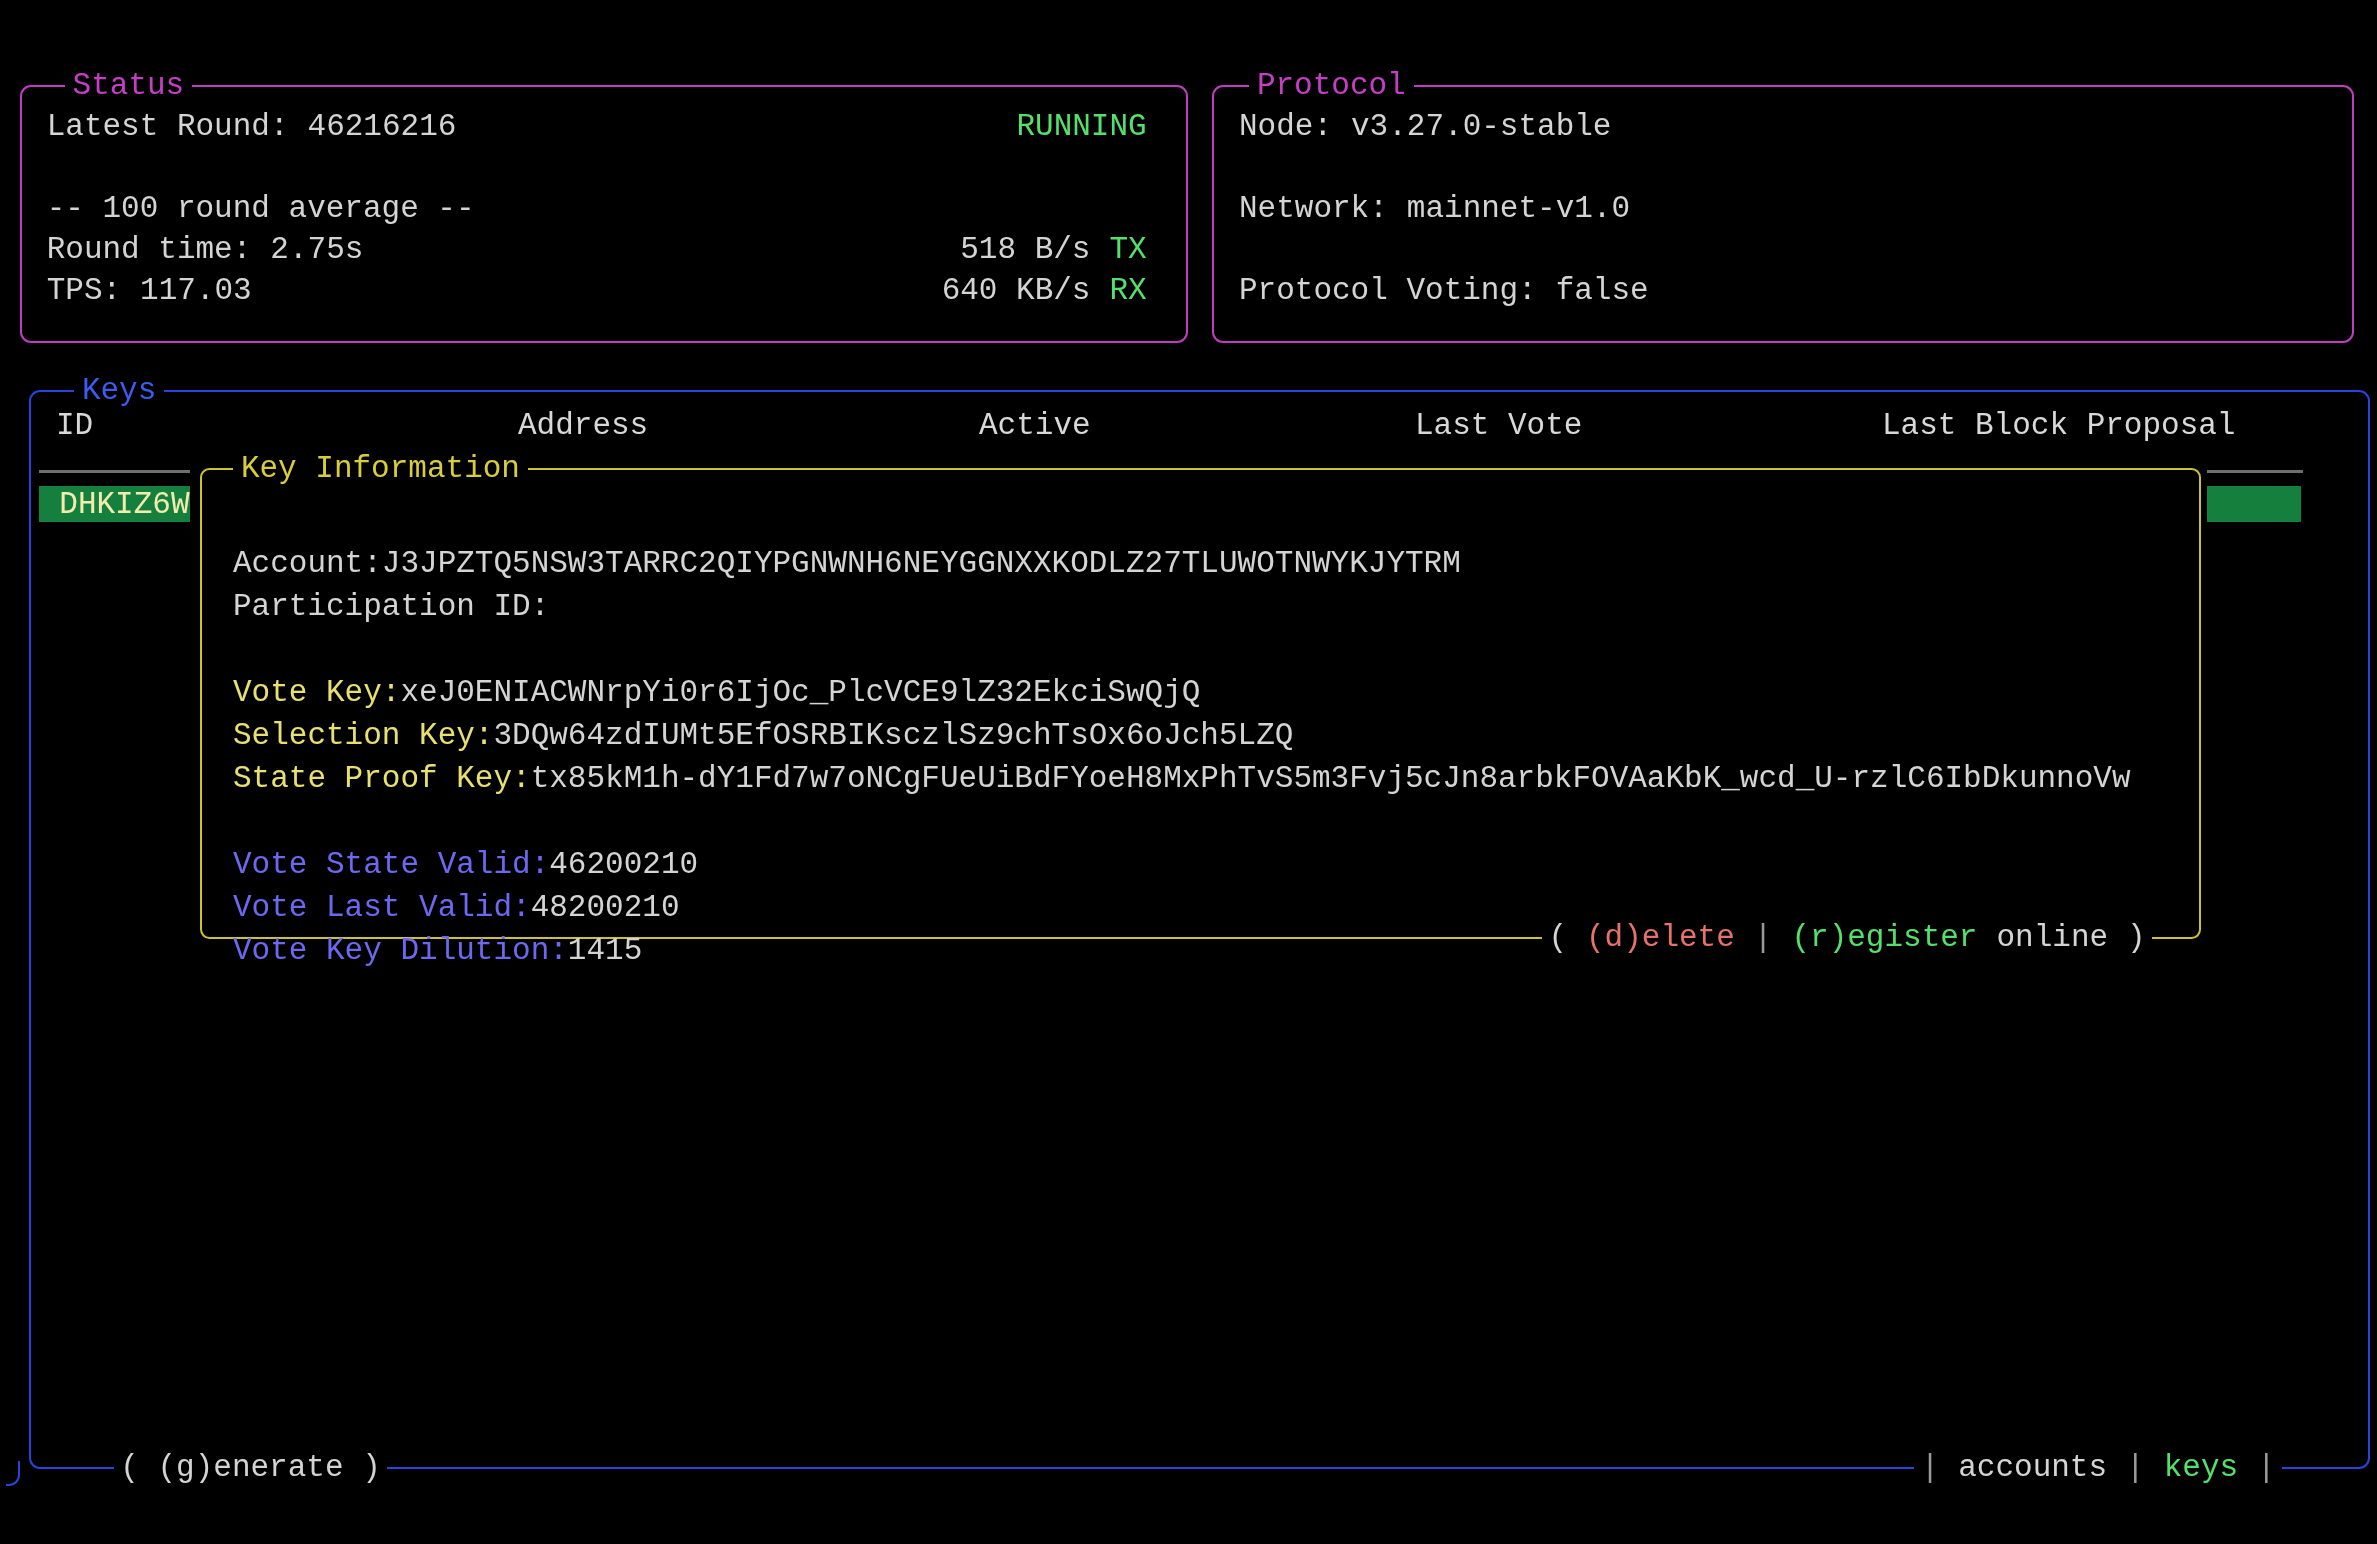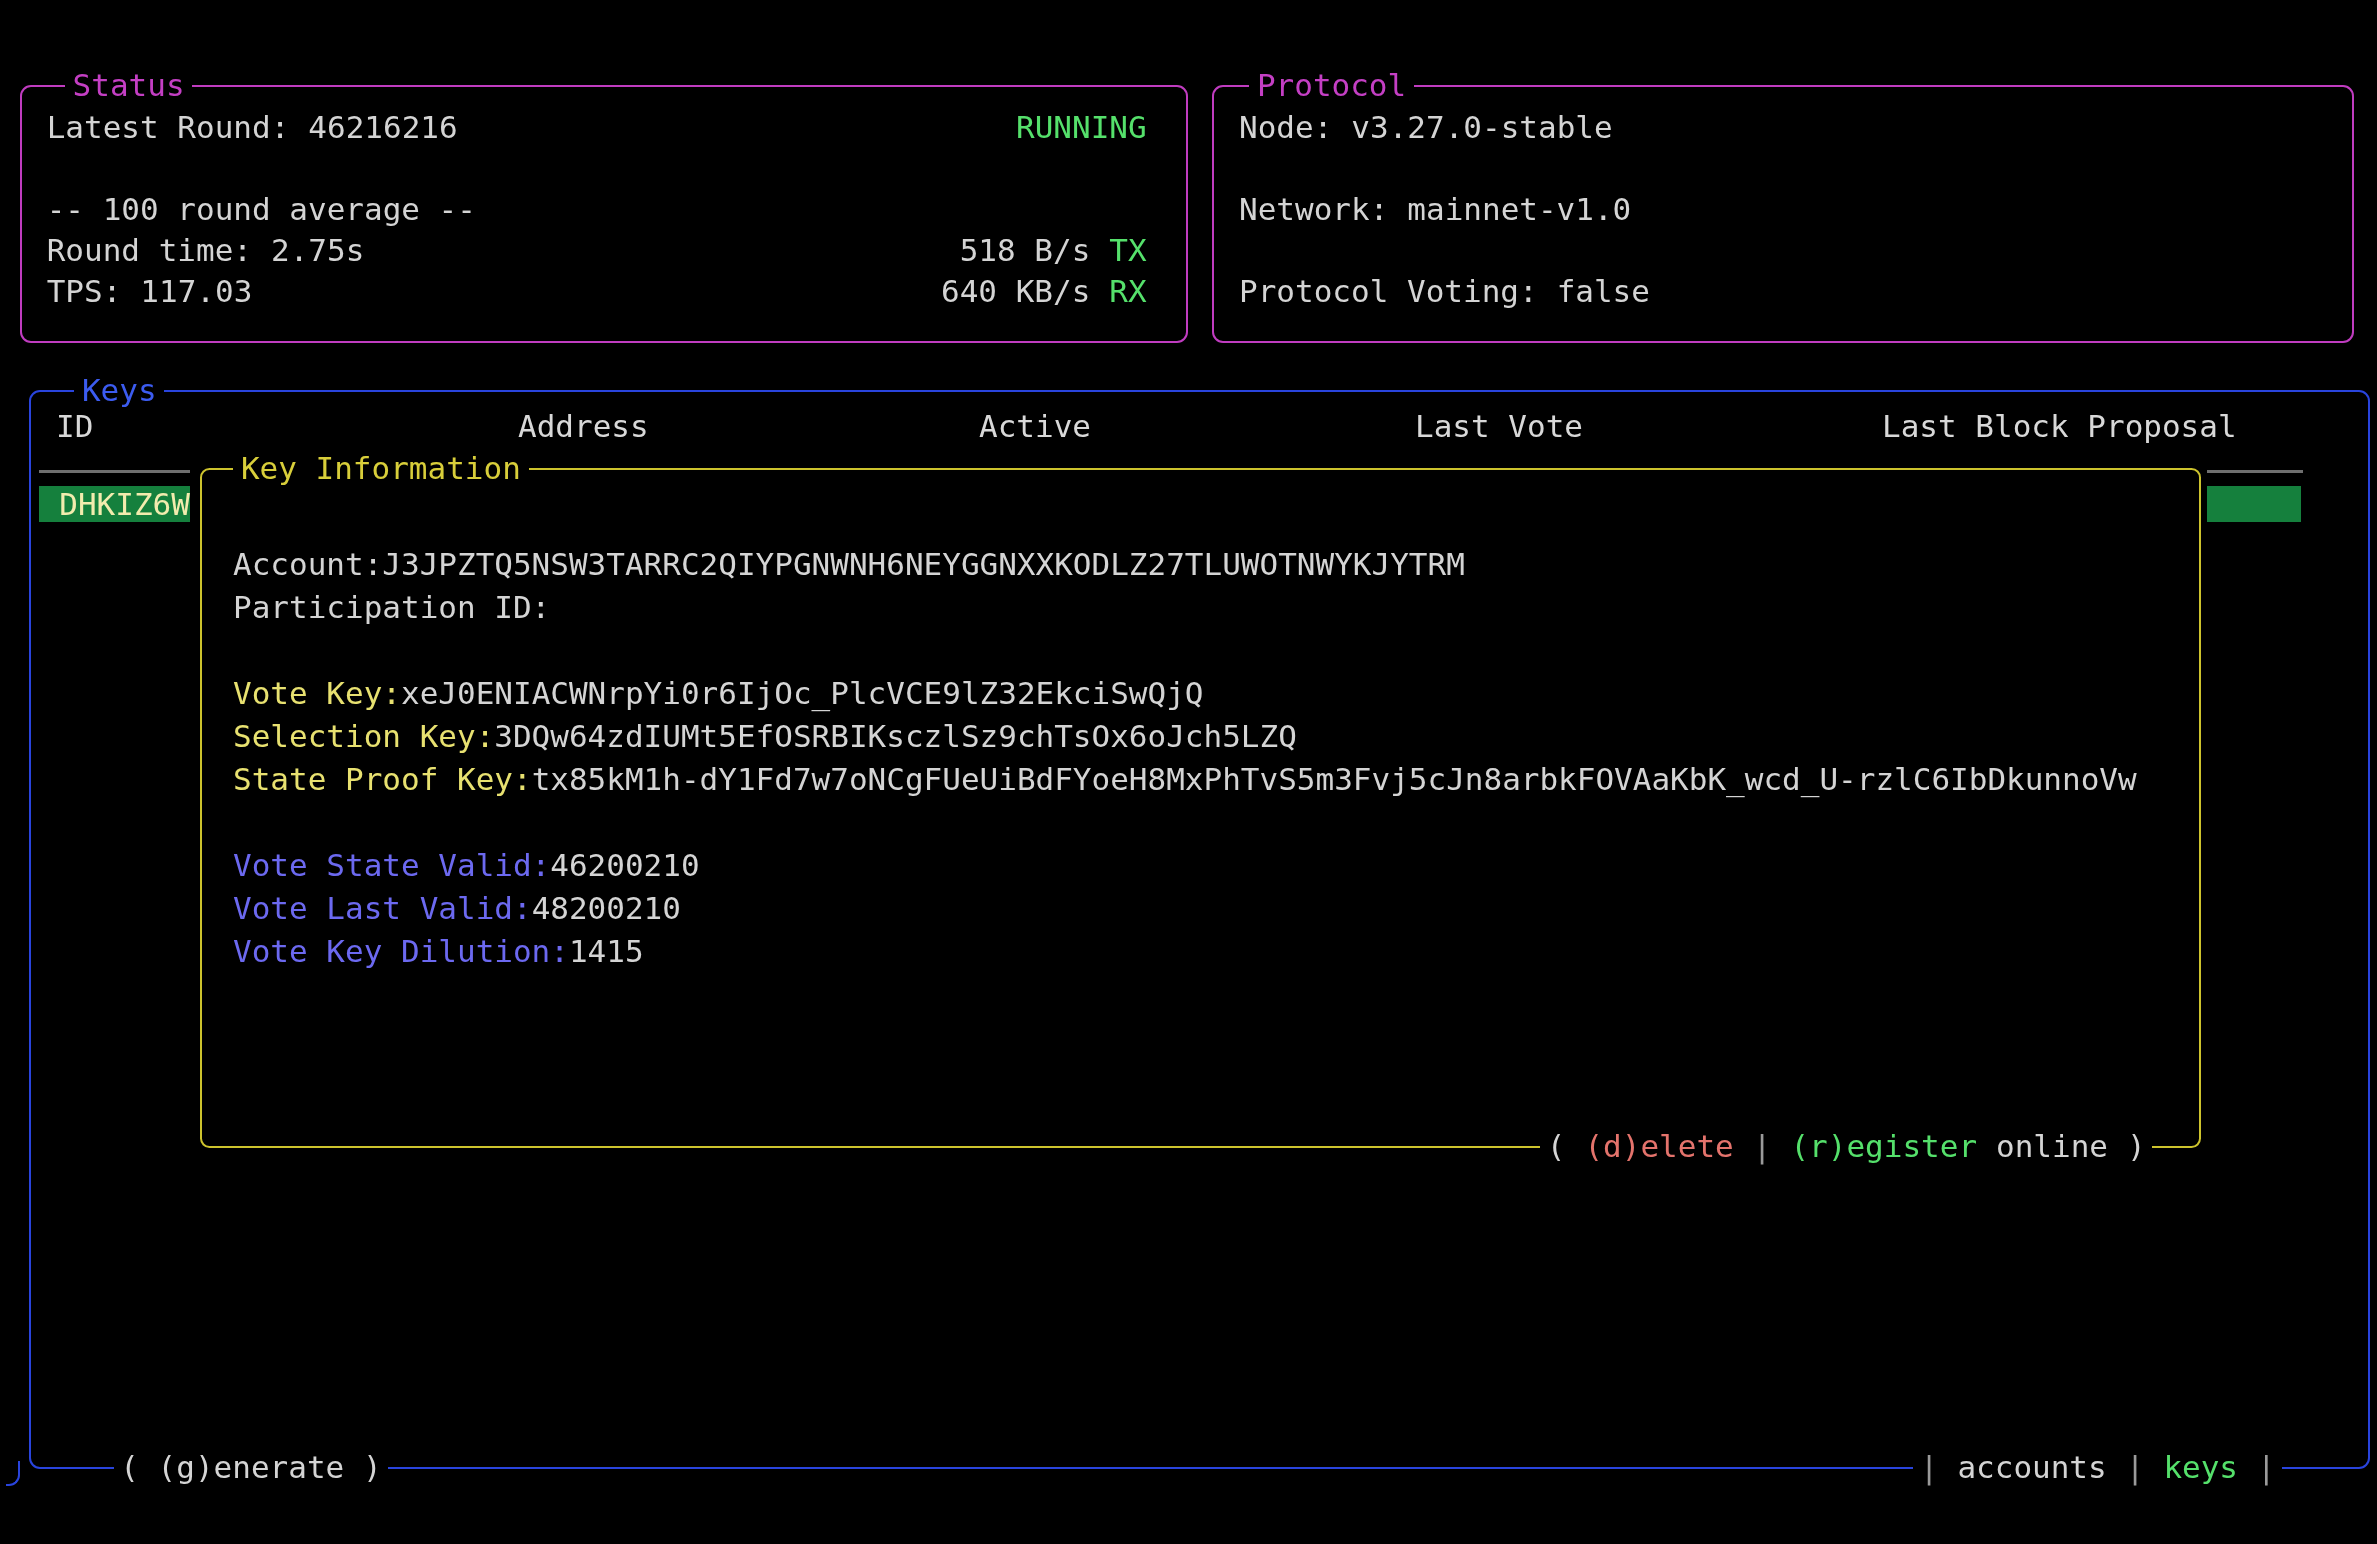--- a/index.html
+++ b/index.html
@@ -2,21 +2,21 @@
 <html style="font-size:12.6px"><head>
 <meta charset="utf-8">
 <style>
   * { margin:0; padding:0; box-sizing:border-box; }
   html,body { background:#000; }
   body {
     width:2377px; height:1544px; position:relative; overflow:hidden;
     font-family:"DejaVu Sans Mono","Liberation Mono",monospace;
     font-size:31px; color:#d4d4d4;
   }
-  .panel { position:absolute; border:2.4px solid; border-radius:11px; }
+  .panel { position:absolute; border:2.4px solid; border-radius:11px;font-family:Liberation Mono, monospace; }
   .panel-title {
     position:absolute; top:-21px; background:#000; padding:0 7.9px;
     line-height:39px; white-space:nowrap;
   }
   .magenta { border-color:#c03cc0; }
   .magenta-t { color:#c43fc4; }
   .blue { border-color:#2944dd; }
   .blue-t { color:#3c5cf0; }
   .yellow { border-color:#cdc32d; }
   .yellow-t { color:#d8ce3a; }
@@ -124,21 +124,21 @@
   <span class="col-head" style="left:1851px">Last Block Proposal</span>
 
   <div class="sep" style="left:7.9px; width:151px;"></div>
   <div class="sep" style="left:2176px; width:96px;"></div>
 
   <div class="hl hl-left">
     <span>DHKIZ6W</span>
   </div>
   <div class="hl hl-right"></div>
 
-  <div class="panel yellow" style="left:169px; top:76px; width:2001px; height:680px; border-radius:9.4px;">
+  <div class="panel yellow" style="left:169px; top:76px; width:2001px; height:471px; border-radius:9.4px;">
     <span class="panel-title yellow-t" style="left:31px">Key Information</span>
 
     <div style="position:absolute; left:31px; top:72px;">
       <div class="kline">
         <span class="lt">Account:</span>
         <span>J3JPZTQ5NSW3TARRC2QIYPGNWNH6NEYGGNXXKODLZ27TLUWOTNWYKJYTRM</span>
       </div>
       <div class="kline">
         <span class="lt">Participation ID:</span>
       </div>

